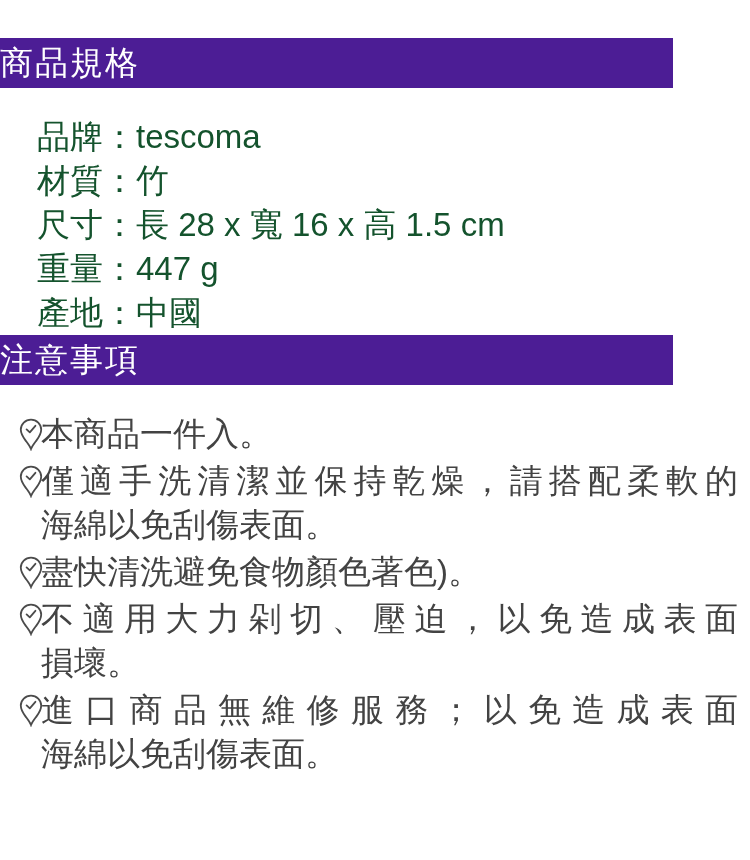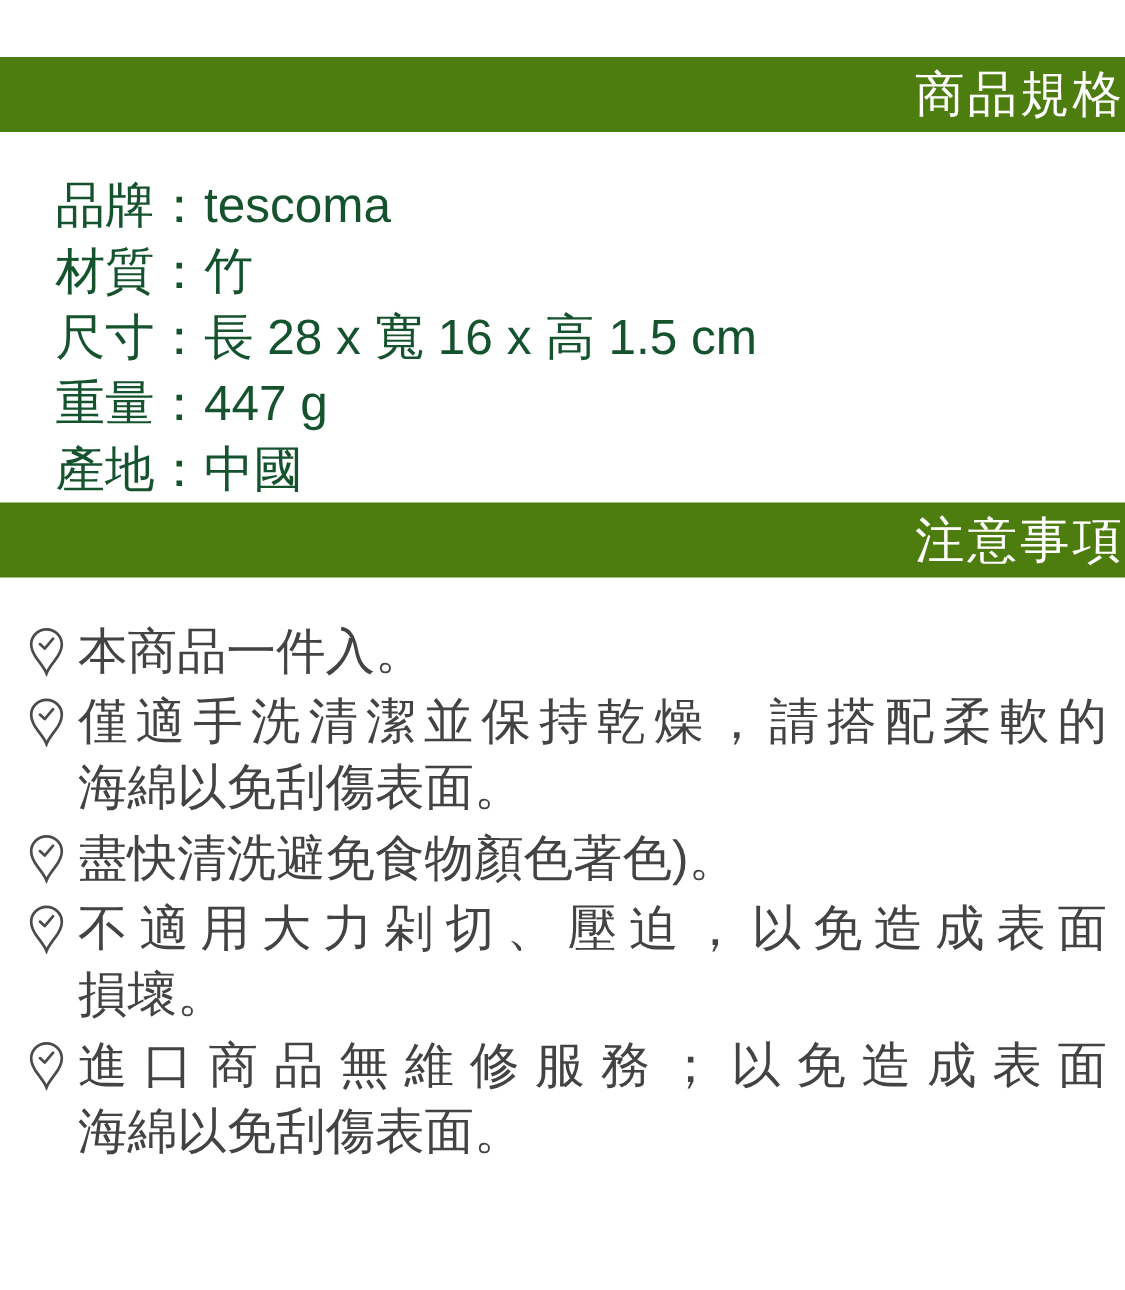--- a/index.html
+++ b/index.html
@@ -8,24 +8,24 @@
     width: 750px;
     height: 860px;
     overflow: hidden;
     font-family: "Liberation Sans", "DejaVu Sans", sans-serif;
     color: #434343;
   }
   .page { width: 750px; height: 860px; background: #ffffff; }
 
   
   .section-bar {
-    width: 750px;
+    width: 673px;
     height: 50px;
-    background: #4d7c0f;
-    text-align: right;
+    background: #4c1d95;
+    text-align: left;
   }
   .section-bar.first { margin-top: 38px; }
   .section-bar.second { }
   .section-title {
     display: inline-block;
     font-size: 33px;
     font-weight: normal;
     line-height: 50px;
     color: #ffffff;
     letter-spacing: 2px;
@@ -42,21 +42,21 @@
   .spec-label, .spec-colon, .spec-value { display: inline; }
 
   
   .notes-list {
     list-style: none;
     margin-top: 27px;
     padding: 0 12px 0 0;
   }
   .note-item {
     position: relative;
-    padding-left: 52px;
+    padding-left: 41px;
     margin-bottom: 3px;
     font-size: 33px;
     line-height: 44px;
     color: #434343;
   }
   .pin {
     position: absolute;
     left: 19px;
     top: 6px;
     width: 24px;

